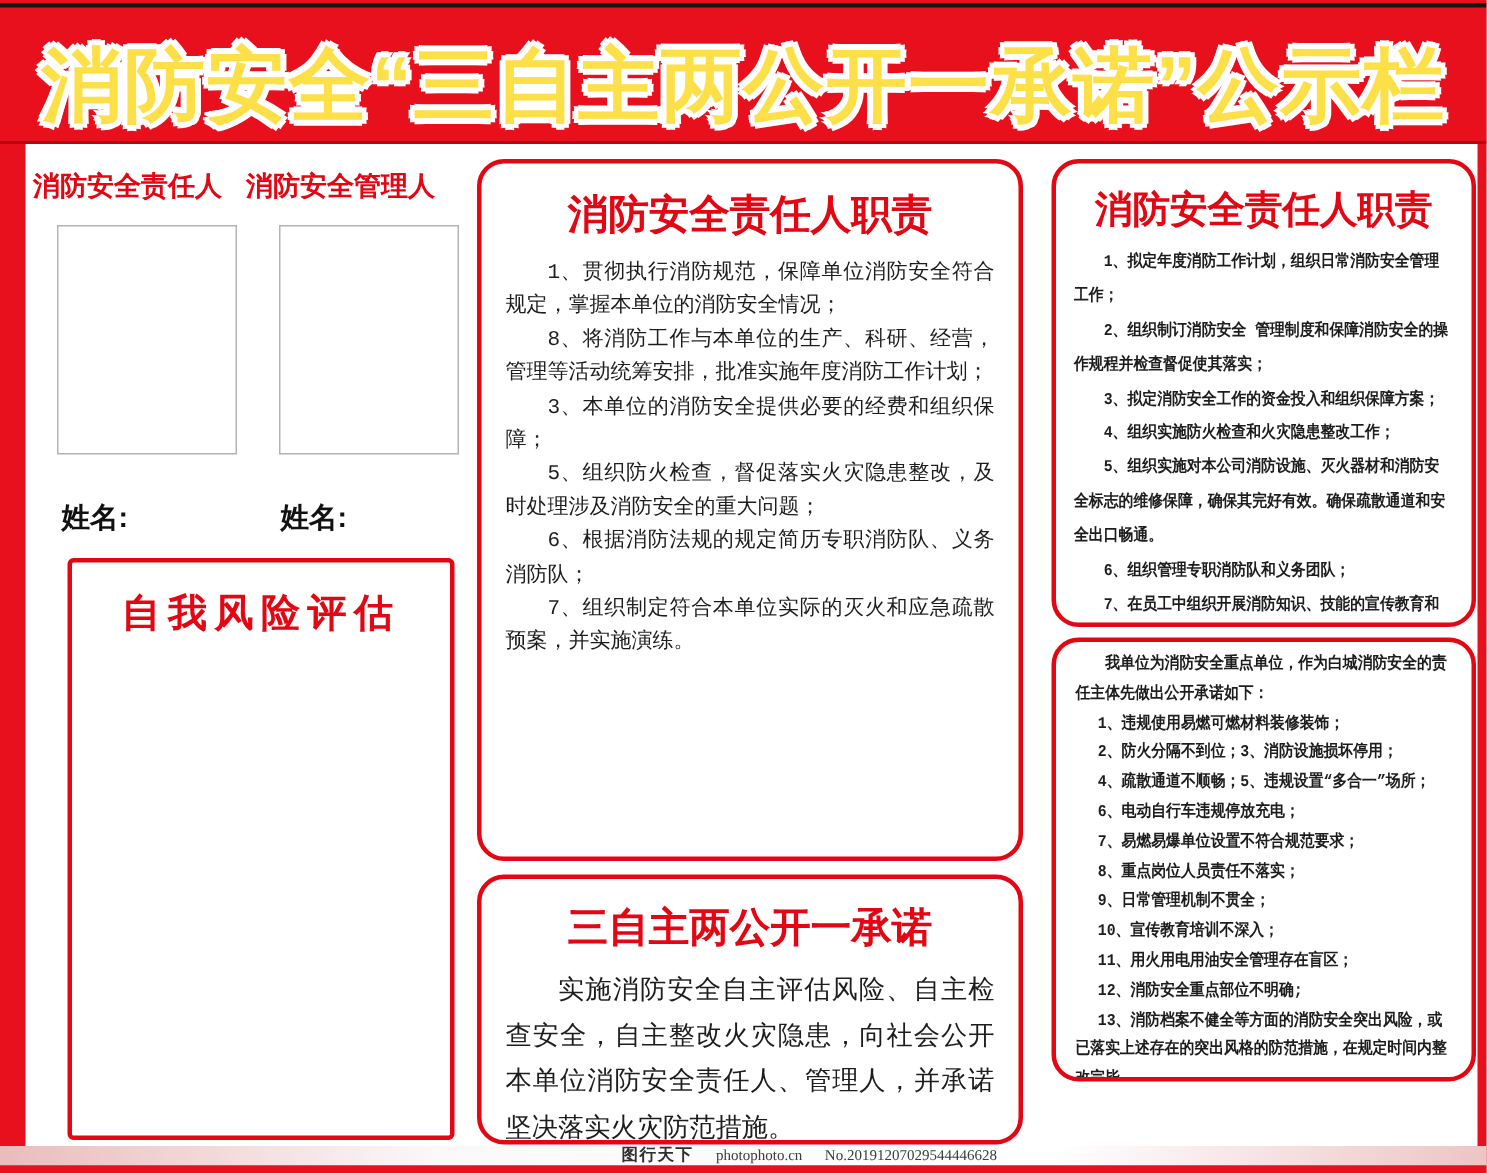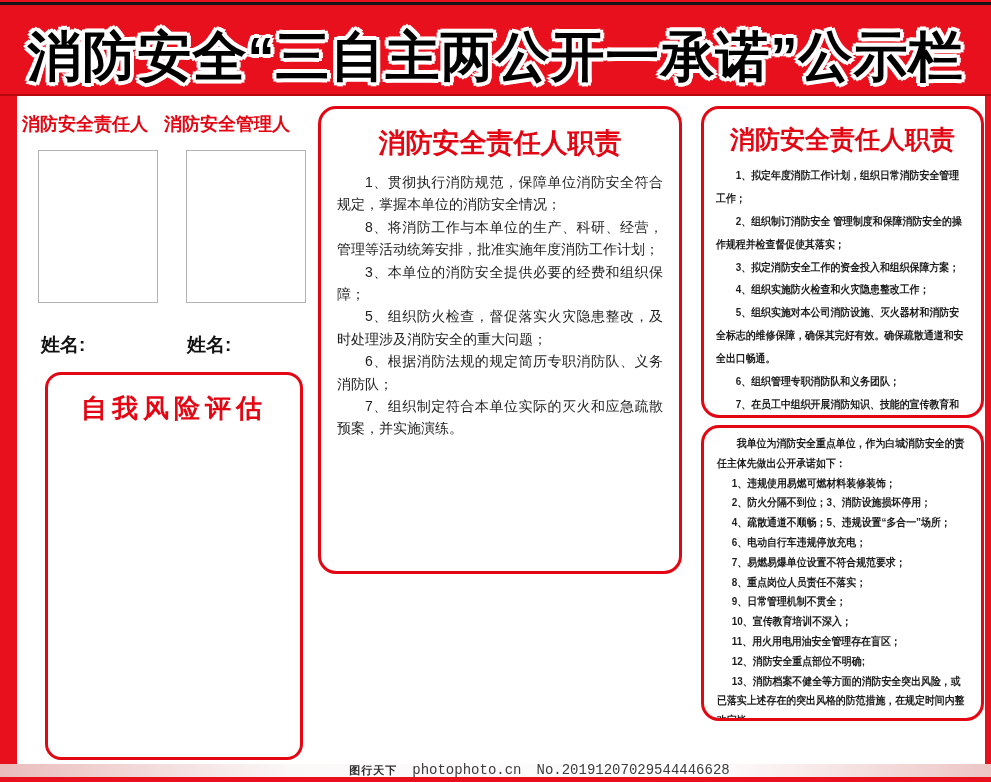--- a/index.html
+++ b/index.html
@@ -19,21 +19,21 @@
     background:var(--red);
     display:flex;align-items:center;justify-content:center;
     border-bottom:2px solid rgba(120,0,0,.45);
     box-sizing:border-box;
   }
   .header::before{
     content:"";position:absolute;top:2px;left:0;right:0;height:3px;background:#151515;
   }
   .header-title{
     margin-top:20px;
-    font-size:54px;font-weight:900;letter-spacing:1px;color:#000000;
+    font-size:54px;font-weight:900;letter-spacing:1px;color:#fde047;
     white-space:nowrap;
     text-shadow:
       -3px -3px 0 #fff, 3px -3px 0 #fff, -3px 3px 0 #fff, 3px 3px 0 #fff,
       -4px 0 0 #fff, 4px 0 0 #fff, 0 -4px 0 #fff, 0 4px 0 #fff;
   }
   
   .content{
     position:absolute;left:17px;top:96px;width:968px;height:669px;
     background:#fff;
   }
@@ -55,31 +55,31 @@
   }
   .name-row{
     position:absolute;left:24px;top:236px;width:268px;
     display:flex;justify-content:space-between;
   }
   .name-label{
     width:122px;font-size:19px;font-weight:bold;color:#111;
   }
   .risk-box{
     position:absolute;left:28px;top:276px;width:258px;height:388px;
-    border:3px solid var(--accent);border-radius:16px;box-sizing:border-box;
+    border:3px solid var(--accent);border-radius:4px;box-sizing:border-box;
     background:#fff;
   }
   .risk-title{
     margin-top:16px;text-align:center;
     color:var(--accent);font-weight:bold;font-size:26px;letter-spacing:5px;white-space:nowrap;
   }
   
   .rbox{
     position:absolute;background:#fff;border:3px solid var(--accent);
-    border-radius:18px;box-sizing:border-box;overflow:hidden;
+    border-radius:18px;box-sizing:border-box;overflow:hidden;font-family:Liberation Mono, monospace;
   }
   .mid-box1{left:301px;top:10px;width:364px;height:468px;padding:8px 16px 0;}
   .mid-box2{left:301px;top:487px;width:364px;height:180px;padding:6px 16px 0;}
   .right-box1{left:684px;top:10px;width:283px;height:312px;padding:6px 12px 0;}
   .right-box2{left:684px;top:329px;width:283px;height:296px;padding:6px 13px 0;}
   .box-title-lg{
     text-align:center;color:var(--accent);font-weight:bold;font-size:27px;
     margin:8px 0 10px;white-space:nowrap;
   }
   .box-title-md{
@@ -103,21 +103,21 @@
   .right-box2 .intro{text-indent:2em;}
   .right-box2 .commit-items .para-sm{text-indent:1.5em;}
   
   .watermark-bar{
     position:absolute;left:0;top:764px;width:991px;height:13px;
     background:linear-gradient(90deg,#eabcbc 0%,#fbf8f8 28%,#ffffff 68%,#eabcbc 100%);
     display:flex;align-items:center;justify-content:center;gap:15px;
     font-size:11px;color:#3c3c3c;line-height:13px;padding-left:44px;
   }
   .wm-site{font-weight:bold;color:#2f2f2f;letter-spacing:1px;}
-  .wm-mono{font-family:Liberation Mono, monospace;font-size:14px;}
+  .wm-mono{font-family:Liberation Serif, serif;font-size:10px;}
   .bottom-strip{
     position:absolute;left:0;top:777px;width:991px;height:5px;background:var(--red);
   }
 </style>
 </head>
 <body>
 
 <div class="header">
   <div class="header-title">消防安全“三自主两公开一承诺”公示栏</div>
 </div>
@@ -143,20 +143,24 @@
   <div class="rbox mid-box1">
     <div class="box-title-lg">消防安全责任人职责</div>
     <div>
         <p class="para-lg">1、贯彻执行消防规范，保障单位消防安全符合规定，掌握本单位的消防安全情况；</p>
         <p class="para-lg">8、将消防工作与本单位的生产、科研、经营，管理等活动统筹安排，批准实施年度消防工作计划；</p>
         <p class="para-lg">3、本单位的消防安全提供必要的经费和组织保障；</p>
         <p class="para-lg">5、组织防火检查，督促落实火灾隐患整改，及时处理涉及消防安全的重大问题；</p>
         <p class="para-lg">6、根据消防法规的规定简历专职消防队、义务消防队；</p>
         <p class="para-lg">7、组织制定符合本单位实际的灭火和应急疏散预案，并实施演练。</p>
       </div>
+  </div>
+  <div class="rbox mid-box2">
+    <div class="box-title-lg">三自主两公开一承诺</div>
+    <p class="para-lg pledge-body">实施消防安全自主评估风险、自主检查安全，自主整改火灾隐患，向社会公开本单位消防安全责任人、管理人，并承诺坚决落实火灾防范措施。</p>
   </div>
 
   <div class="rbox right-box1">
     <div class="box-title-md">消防安全责任人职责</div>
     <div class="condense">
         <p class="para-sm">1、拟定年度消防工作计划，组织日常消防安全管理工作；</p>
         <p class="para-sm">2、组织制订消防安全 管理制度和保障消防安全的操作规程并检查督促使其落实；</p>
         <p class="para-sm">3、拟定消防安全工作的资金投入和组织保障方案；</p>
         <p class="para-sm">4、组织实施防火检查和火灾隐患整改工作；</p>
         <p class="para-sm">5、组织实施对本公司消防设施、灭火器材和消防安全标志的维修保障，确保其完好有效。确保疏散通道和安全出口畅通。</p>

